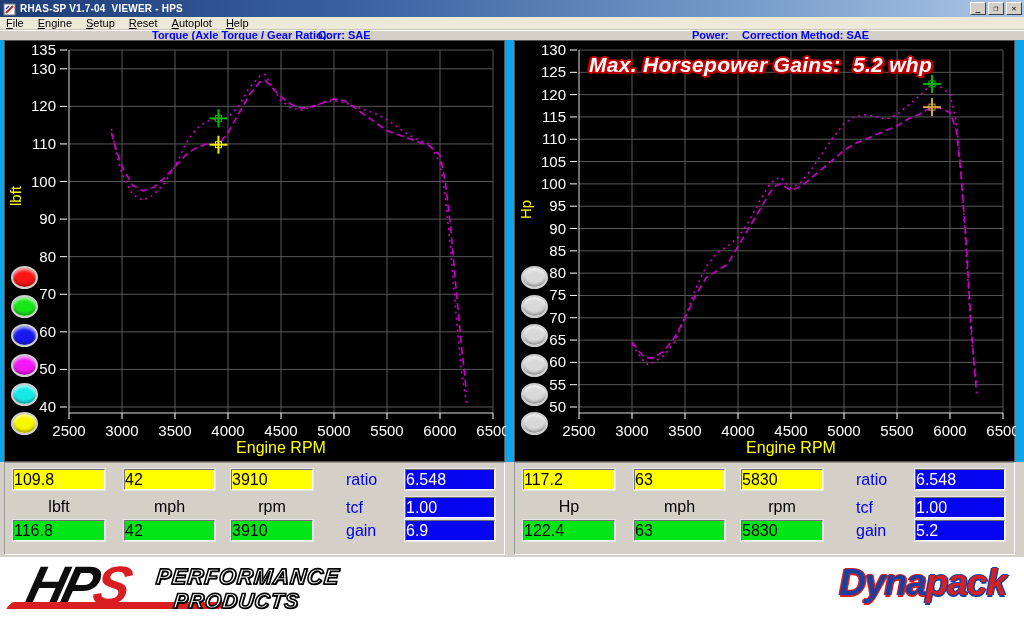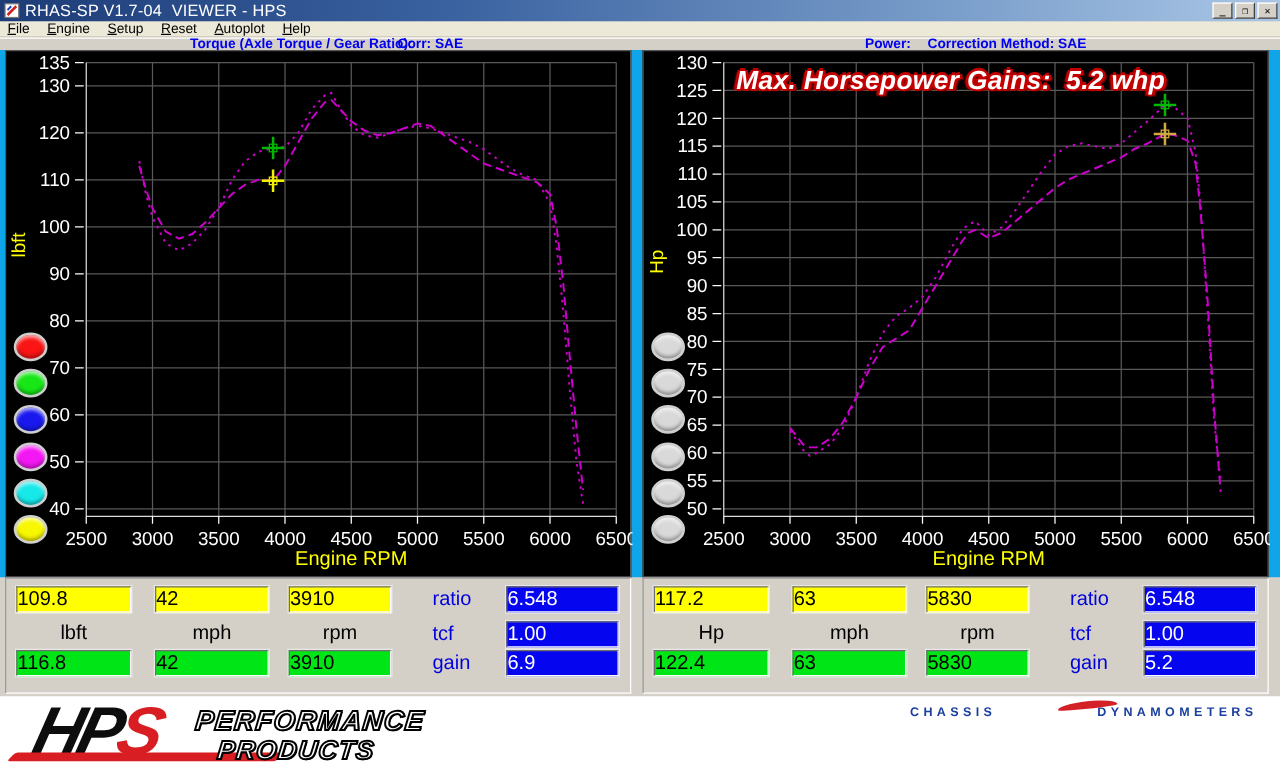--- a/index.html
+++ b/index.html
@@ -4,21 +4,21 @@
 <style>
   * { margin:0; padding:0; box-sizing:border-box; }
   html,body { width:1024px; height:621px; overflow:hidden; background:#fff;
               font-family:"Liberation Sans", sans-serif; }
   .window { width:1024px; height:621px; position:relative; background:#d4d0c8; }
 
   
   .titlebar { height:17px; background:linear-gradient(90deg,#1d3c77 0%, #3a62a0 35%, #7b9fcb 75%, #aac6e6 100%);
               display:flex; align-items:center; padding:0 3px; position:relative; }
   .title-icon { width:13px; height:13px; margin-right:4px; flex:0 0 auto; }
-  .title-text { color:#fff; font-size:13px; font-weight:normal; white-space:pre; letter-spacing:.2px; }
+  .title-text { color:#fff; font-size:10px; font-weight:bold; white-space:pre; letter-spacing:.2px; }
   .win-buttons { position:absolute; right:2px; top:2px; display:flex; gap:2px; }
   .win-btn { width:16px; height:13px; background:#d4d0c8; border:1px solid;
              border-color:#fff #404040 #404040 #fff; font-size:8px; line-height:10px;
              text-align:center; font-weight:bold; color:#000; padding:0; font-family:"DejaVu Sans Mono",monospace; }
 
   
   .menubar { height:13px; background:#ece9d8; display:flex; gap:14px; align-items:center;
              padding:0 6px; font-size:11px; color:#000; border-bottom:1px solid #c8c4b8; }
   .menu-item { cursor:default; line-height:12px; }
   .menu-item::first-letter { text-decoration:underline; }
@@ -360,21 +360,19 @@
       <div class="hps-word">
         <span class="hps-hp">HP</span><span class="hps-s">S</span>
         <div class="hps-swoosh"></div>
       </div>
       <div class="hps-text">
         <div class="l1">PERFORMANCE</div>
         <div class="l2">PRODUCTS</div>
       </div>
     </div>
     <div class="dyna-logo">
-      <div class="dyna-sub">
-        <span>CHASSIS</span>
-        <span class="dyna-swoosh"></span>
-        <span>DYNAMOMETERS</span>
+      <div class="dyna-word">
+        <span class="dyna">Dyna</span><span class="pack">pack</span>
       </div>
     </div>
   </div>
 
 </div>
 
 </body></html>

